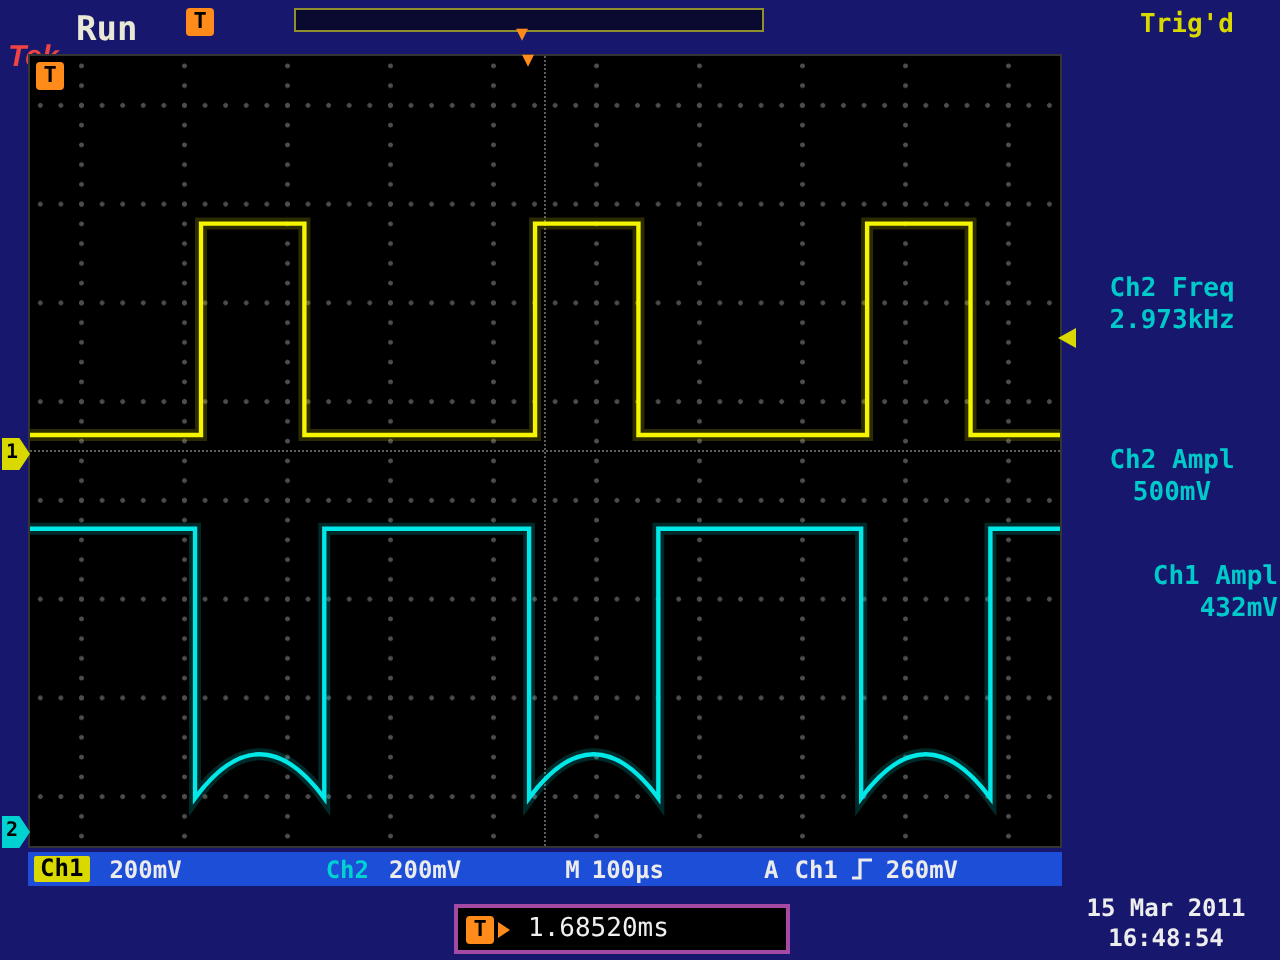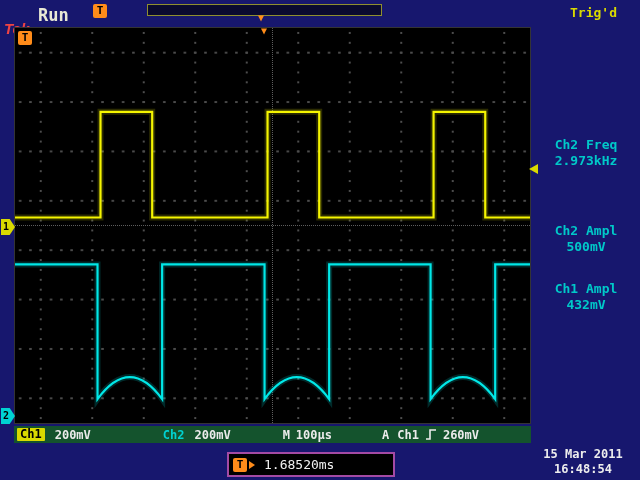--- a/index.html
+++ b/index.html
@@ -42,24 +42,24 @@
   .m2{left:1px;top:408px;background:#00d2d2;}
 
   
   .trig-arrow{position:absolute;left:529px;top:164px;width:0;height:0;
     border-top:5px solid rgba(0,0,0,0);border-bottom:5px solid rgba(0,0,0,0);
     border-right:9px solid #d9d900;}
 
   
   .meas{position:absolute;left:533px;width:106px;text-align:center;
     color:#00c9c9;font-weight:bold;font-size:13px;line-height:16px;}
-  .meas1{top:137px;}.meas2{top:208px;margin-top:15px;}.meas3{top:281px;}
+  .meas1{top:137px;}.meas2{top:208px;margin-top:15px;}.meas3{top:281px;text-align:right;}
 
   
-  .readout{position:absolute;left:14px;top:426px;width:517px;height:17px;background:#14532d;
+  .readout{position:absolute;left:14px;top:426px;width:517px;height:17px;background:#1d4ed8;
     display:flex;align-items:center;color:#ebebeb;font-weight:bold;font-size:12px;}
   .ch1chip{margin-left:3px;background:#d9d900;color:#000;padding:0 3px;height:13px;
     line-height:13px;border-radius:1px;font-weight:bold;font-size:12px;}
   .ro-ch1scale{margin-left:10px;}
   .ro-ch2{margin-left:72px;color:#00d2d2;}
   .ro-ch2scale{margin-left:10px;}
   .ro-m{margin-left:52px;}
   .ro-tb{margin-left:6px;}
   .ro-a{margin-left:50px;}
   .ro-src{margin-left:8px;}

